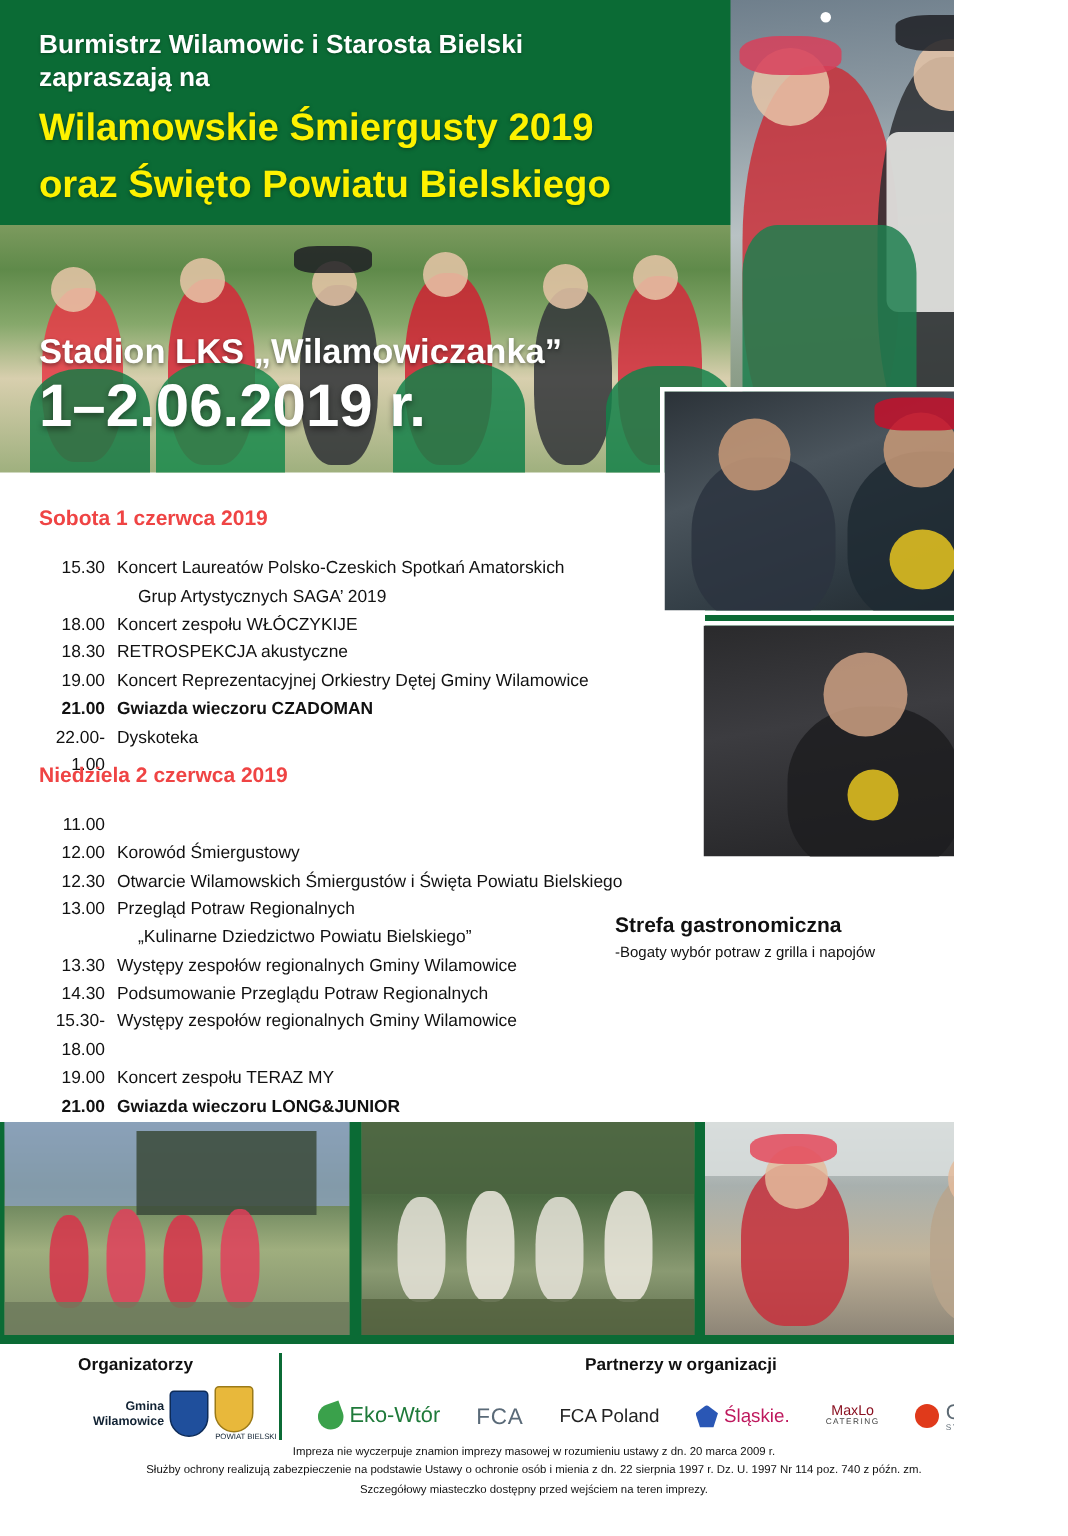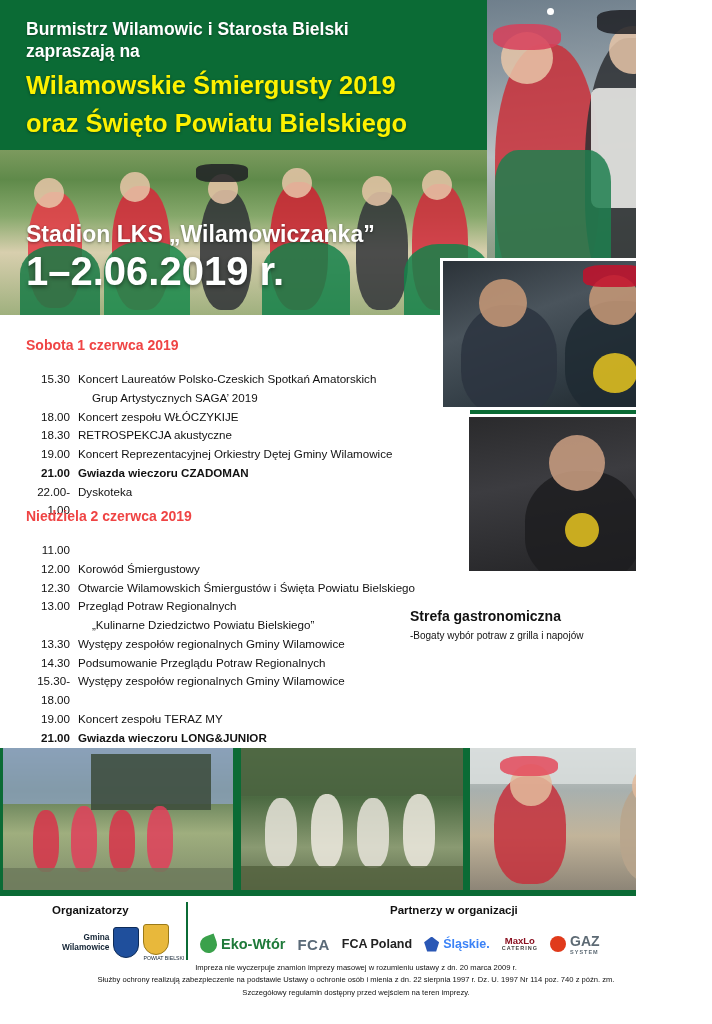--- a/index.html
+++ b/index.html
@@ -218,32 +218,33 @@
   .crest.gold { background: #e8b83b; border-color: #9b7a18; }
   .crest-lbl { font-size: 5.2px; text-align: center; color: #123; margin-top: 1px; line-height: 1; }
 
   .partners {
     position: absolute; left: 200px; top: 26px;
     width: 500px; height: 44px;
     display: flex; align-items: center; gap: 12px;
   }
   .p-logo {
     display: flex; align-items: center; gap: 4px;
-    font-weight: bold;
+    font-weight: normal;
+    margin-left: 12px;
   }
   #p-eko { font-size: 14.5px; color: #1f7a3a; }
   #p-eko .leaf {
     width: 17px; height: 17px; border-radius: 50% 0 50% 50%;
     background: #3aa14b; transform: rotate(-20deg);
   }
   #p-fca-badge {
     font-size: 15px; color: #5a6a78; letter-spacing: .5px;
   }
   #p-fca-poland { font-size: 12.5px; color: #222; }
-  #p-slaskie { font-size: 12.5px; color: #3b82f6; display:flex; align-items:center; gap:4px; }
+  #p-slaskie { font-size: 12.5px; color: #be185d; display:flex; align-items:center; gap:4px; }
   #p-slaskie .sp {
     width: 15px; height: 15px; background: #2a57b5;
     clip-path: polygon(50% 0,100% 38%,80% 100%,20% 100%,0 38%);
   }
   #p-maxlo { font-size: 9.5px; color: #8a1020; line-height: 1.05; text-align:center; }
   #p-gaz { font-size: 14px; color: #5d6a74; display:flex; align-items:center; gap:4px;}
   #p-gaz .dot {
     width: 16px; height: 16px; border-radius: 50%;
     background: #e03a1b;
   }
@@ -492,16 +493,16 @@
           <span style="display:block;">GAZ</span>
           <span style="display:block;font-size:5.5px;letter-spacing:1px;color:#5d6a74;">SYSTEM</span>
         </span>
       </div>
     </div>
   </div>
 
   <div class="legal">
     <div>Impreza nie wyczerpuje znamion imprezy masowej w rozumieniu ustawy z dn. 20 marca 2009 r.</div>
     <div>Służby ochrony realizują zabezpieczenie na podstawie Ustawy o ochronie osób i mienia z dn. 22 sierpnia 1997 r. Dz. U. 1997 Nr 114 poz. 740 z późn. zm.</div>
-    <div>Szczegółowy regulamin dostępny przed wejściem na teren imprezy.</div>
+    <div>Szczegółowy miasteczko dostępny przed wejściem na teren imprezy.</div>
   </div>
 
 </div>
 
 </body></html>

